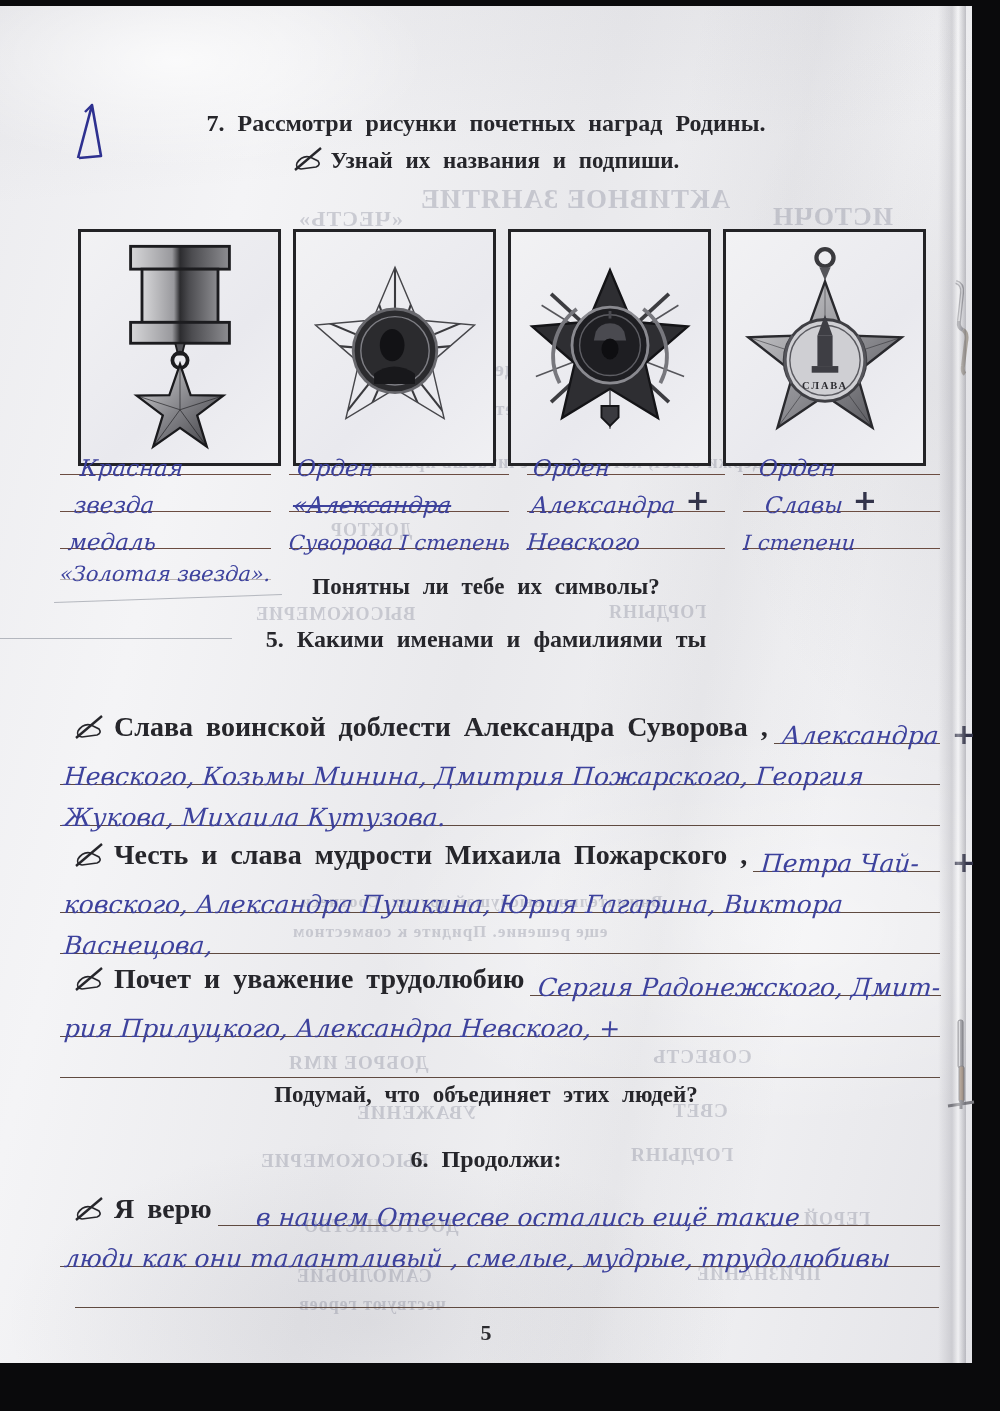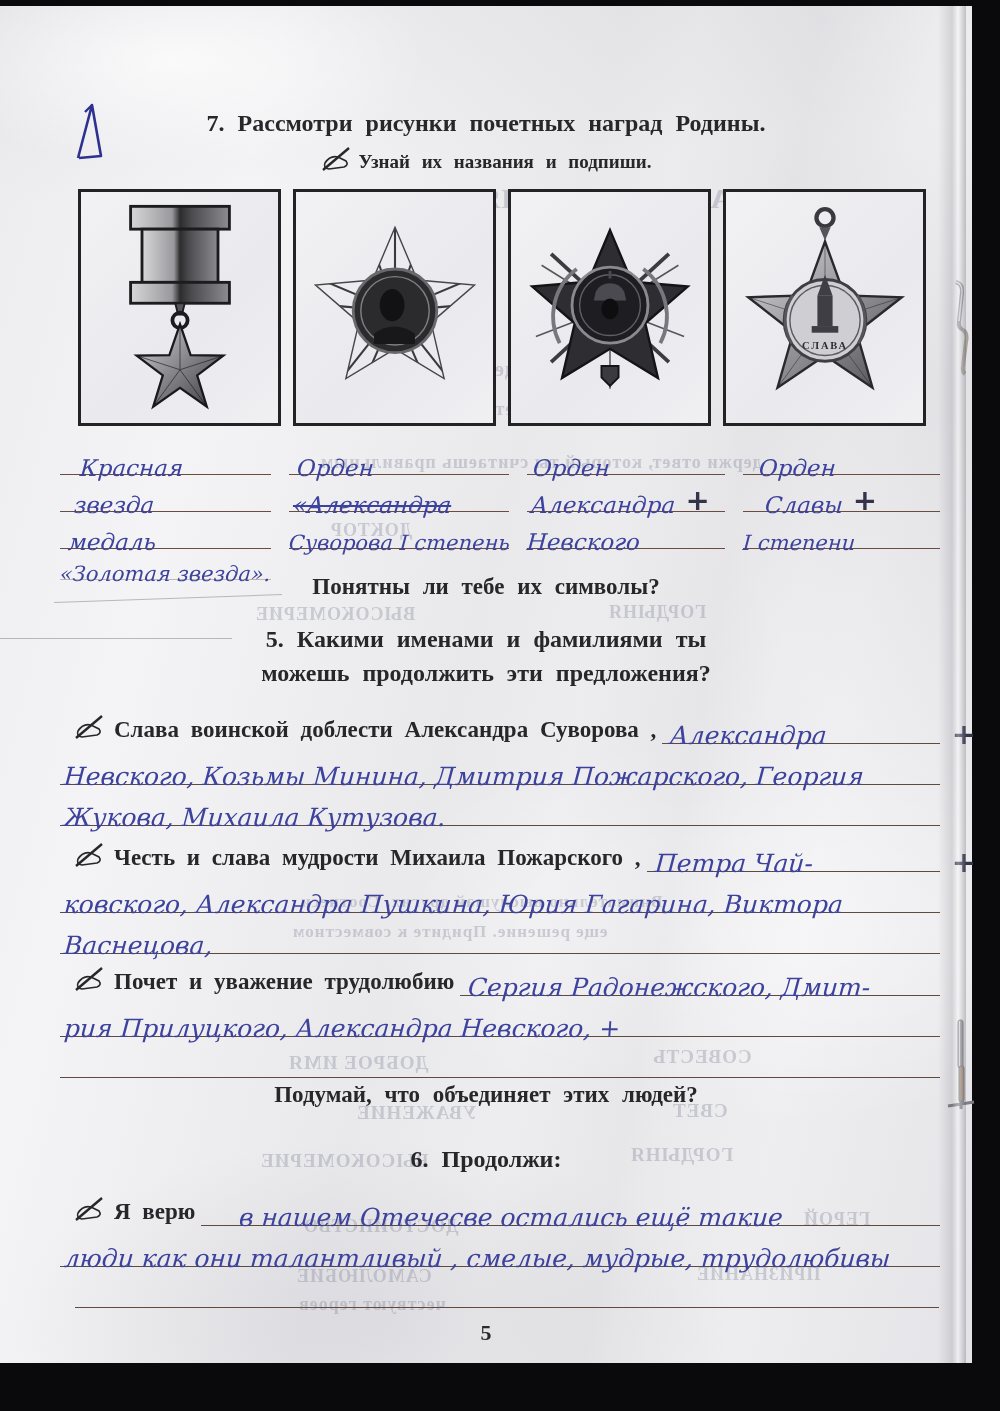--- a/index.html
+++ b/index.html
@@ -19,39 +19,39 @@
 
   .bleed { position:absolute; transform:scaleX(-1); color:rgba(112,117,136,.30); font-weight:bold;
            white-space:nowrap; font-family:"Liberation Serif",serif; letter-spacing:1px; }
 
   .centerline { position:absolute; left:0; width:972px; text-align:center; color:#26262b;
                 font-weight:bold; font-size:24px; word-spacing:7px; white-space:nowrap; }
 
   .medals { position:absolute; left:78px; top:183px; width:860px; display:flex; gap:12px; }
   .medal-box { width:203px; height:237px; border:3px solid #232326; background:
        linear-gradient(135deg,#f2f2f4,#e9e9ee 60%,#f0f0f3); box-sizing:border-box;
-       display:flex; align-items:center; justify-content:center; }
+       display:flex; align-items:center; justify-content:center;margin-top:40px; }
 
   .ans-grid { position:absolute; left:60px; top:432px; width:880px; display:grid;
               grid-template-columns:repeat(4,1fr); column-gap:18px; }
   .ans-row { height:36px; border-bottom:1.6px solid #6b4c41; display:flex; align-items:flex-end; overflow:visible; }
   .ans-extra { height:30px; border-bottom:1.2px solid rgba(145,133,124,.55); display:flex; align-items:flex-end; }
 
   .hw { font-family:"DejaVu Serif",serif; font-style:italic; color:#3d429d; font-size:23px;
         white-space:nowrap; display:inline-block; transform:skewX(-4deg); margin-bottom:-7px; }
   .hw-big { font-size:25px; }
   .strike { text-decoration:line-through; text-decoration-thickness:1.5px; }
   .plus { font-family:"DejaVu Sans",sans-serif; font-style:normal; font-weight:bold;
           color:#33344a; font-size:29px; margin-left:10px; transform:none; display:inline-block; margin-bottom:-6px; }
 
   .faintline { position:absolute; height:1.2px; background:rgba(130,135,145,.55); }
 
   .wq { position:absolute; left:60px; width:880px; }
   .r1 { display:flex; align-items:flex-end; height:40px; }
-  .printed-frag { font-size:23px; font-weight:bold; color:#26262b; word-spacing:6px; white-space:nowrap;
+  .printed-frag { font-size:28px; font-weight:bold; color:#26262b; word-spacing:6px; white-space:nowrap;
                   padding:0 6px 1px 0; }
   .fill { flex:1; border-bottom:1.6px solid #5f4a40; display:flex; align-items:flex-end;
           padding-left:8px; position:relative; }
   .plus-out { position:absolute; right:-36px; bottom:-2px; }
   .rl { height:40px; border-bottom:1.6px solid #5f4a40; display:flex; align-items:flex-end; padding-left:4px; }
   .icon-pen { margin:0 10px 4px 14px; flex:0 0 auto; }
 
   .pagenum { position:absolute; left:0; top:1314px; width:972px; text-align:center;
              font-size:22px; font-weight:bold; color:#2a2a2e; }
   .staple { position:absolute; }
@@ -86,21 +86,21 @@
     <span class="bleed" style="left:296px;top:1260px;font-size:18px">САМОЛЮБИЕ</span>
     <span class="bleed" style="left:696px;top:1258px;font-size:18px">ПРИЗНАНИЕ</span>
     <span class="bleed" style="left:298px;top:1288px;font-size:18px">чествуют героев</span>
 
     <svg class="mark-blue" width="52" height="72" viewBox="0 0 52 72">
       <path d="M14,62 L28,9 L37,60 L15,62" fill="none" stroke="#2e3190" stroke-width="2.6" stroke-linejoin="round"></path>
       <path d="M28,9 L21,16" fill="none" stroke="#2e3190" stroke-width="2.4"></path>
     </svg>
 
     <div class="centerline" style="top:104px">7. Рассмотри рисунки почетных наград Родины.</div>
-    <div class="centerline" style="top:140px; font-size:19px;">
+    <div class="centerline" style="top:140px; font-size:23px;">
       <svg width="30" height="26" viewBox="0 0 30 26" style="vertical-align:-4px; margin-right:8px;">
         <path d="M4,17 q5,-8 13,-6 l8,4 q3,4 -2,6 l-15,2 q-6,-1 -4,-6 z" fill="#f1f1f3" stroke="#26262b" stroke-width="1.6"></path>
         <line x1="2" y1="24" x2="28" y2="2" stroke="#26262b" stroke-width="2.4"></line>
       </svg><span>Узнай их названия и подпиши.</span>
     </div>
 
     <div class="medals">
       <div class="medal-box">
         <svg width="190" height="222" viewBox="0 0 200 230">
           <defs>
@@ -269,21 +269,20 @@
             <span class="hw" style="font-size:21px">I степени</span>
           </div>
       </div>
     </div>
 
     <div class="centerline" style="top:556px; font-size:23px;margin-top:12px;">Понятны ли тебе их символы?</div>
     <div class="faintline" style="left:54px; top:592px; width:228px; transform:rotate(-2deg);"></div>
     <div class="faintline" style="left:0px; top:632px; width:232px;"></div>
 
     <div class="centerline" style="top:620px">5. Какими именами и фамилиями ты</div>
-    <div class="centerline" style="top:654px">можешь продолжить эти предложения?</div>
 
     <div class="wq" style="top:698px">
       <div class="r1">
         <svg class="icon-pen" width="30" height="26" viewBox="0 0 30 26">
           <path d="M4,17 q5,-8 13,-6 l8,4 q3,4 -2,6 l-15,2 q-6,-1 -4,-6 z" fill="#f1f1f3" stroke="#26262b" stroke-width="1.6"></path>
           <line x1="2" y1="24" x2="28" y2="2" stroke="#26262b" stroke-width="2.4"></line>
         </svg>
         <span class="printed-frag">Слава воинской доблести Александра Суворова ,</span>
         <span class="fill">
             <span class="hw hw-big">Александра</span>

